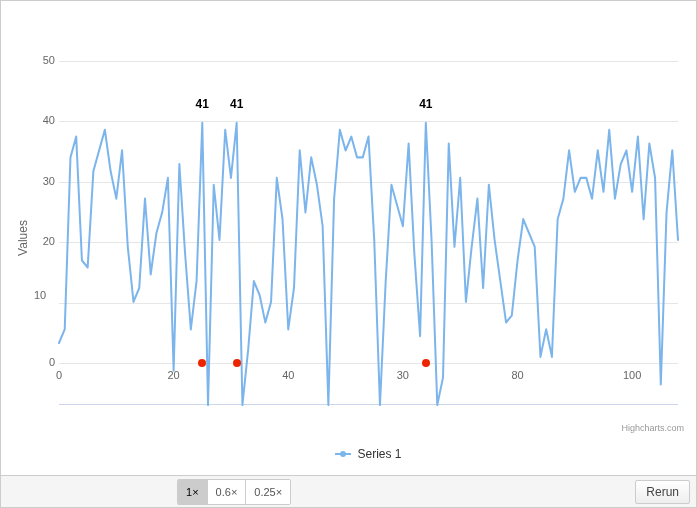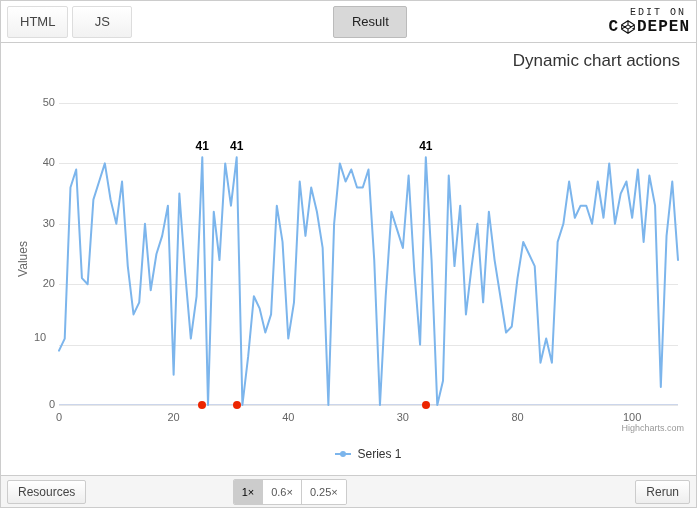--- a/index.html
+++ b/index.html
@@ -31,42 +31,22 @@
   .bottom-btn { height:24px; padding:0 10px; border:1px solid #ccc; background:linear-gradient(#fff,#eee); font-size:12px; color:#444; cursor:pointer; border-radius:2px; display:flex; align-items:center;}
   .zoom-group { display:flex; border:1px solid #ccc; border-radius:2px; overflow:hidden; margin-left:auto; margin-right:auto;}
   .zoom-btn { height:24px; padding:0 8px; border:none; border-right:1px solid #ccc; background:#fff; font-size:11px; color:#555; cursor:pointer;}
   .zoom-btn:last-child{border-right:none;}
   .zoom-btn.active{ background:#ccc; color:#000;}
 </style>
 </head>
 <body>
 
 <div class="frame">
-  <div class="topbar">
-    <button class="tab-btn">HTML</button>
-    <button class="tab-btn">JS</button>
-    <div class="topbar-spacer"></div>
-    <button class="tab-btn active" style="min-width:74px">Result</button>
-    <div class="topbar-spacer"></div>
-    <div style="text-align:right">
-      <div class="editon">EDIT ON</div>
-      <div class="codepen">
-        <span>C</span>
-        <span class="cube">
-          <svg viewBox="0 0 20 20" width="14" height="14">
-              <path fill="none" stroke="#111" stroke-width="1.6" d="M10 1 L19 7 L19 13 L10 19 L1 13 L1 7 Z M1 7 L10 13 L19 7 M1 13 L10 7 L19 13 M10 1 L10 7 M10 13 L10 19"></path>
-            </svg>
-        </span>
-        <span>DEPEN</span>
-      </div>
-    </div>
-  </div>
 
   <div class="chart-area">
-    <div class="chart-title">Dynamic chart actions</div>
     <div class="y-axis-title">Values</div>
 
     <div class="plot">
 
       <div id="y-ticks-host">
           <div class="grid-line" style="top: 302px;"></div>
           <div class="tick-label" style="left: -34px; top: 295px; width: 30px; text-align: right;">0</div>
           <div class="grid-line" style="top: 241.6px;"></div>
           <div class="tick-label" style="left: -34px; top: 228px; width: 30px; text-align: center;">10</div>
           <div class="grid-line" style="top: 181.2px;"></div>
@@ -104,21 +84,20 @@
     </div>
 
     <div class="legend">
       <span class="swatch"></span>
       <span>Series 1</span>
     </div>
     <div class="credits">Highcharts.com</div>
   </div>
 
   <div class="bottombar">
-    <button class="bottom-btn">Resources</button>
     <div class="zoom-group">
       <button class="zoom-btn active">1×</button>
       <button class="zoom-btn">0.6×</button>
       <button class="zoom-btn">0.25×</button>
     </div>
     <button class="bottom-btn" style="margin-left:auto">Rerun</button>
   </div>
 </div>
 
 </body></html>

